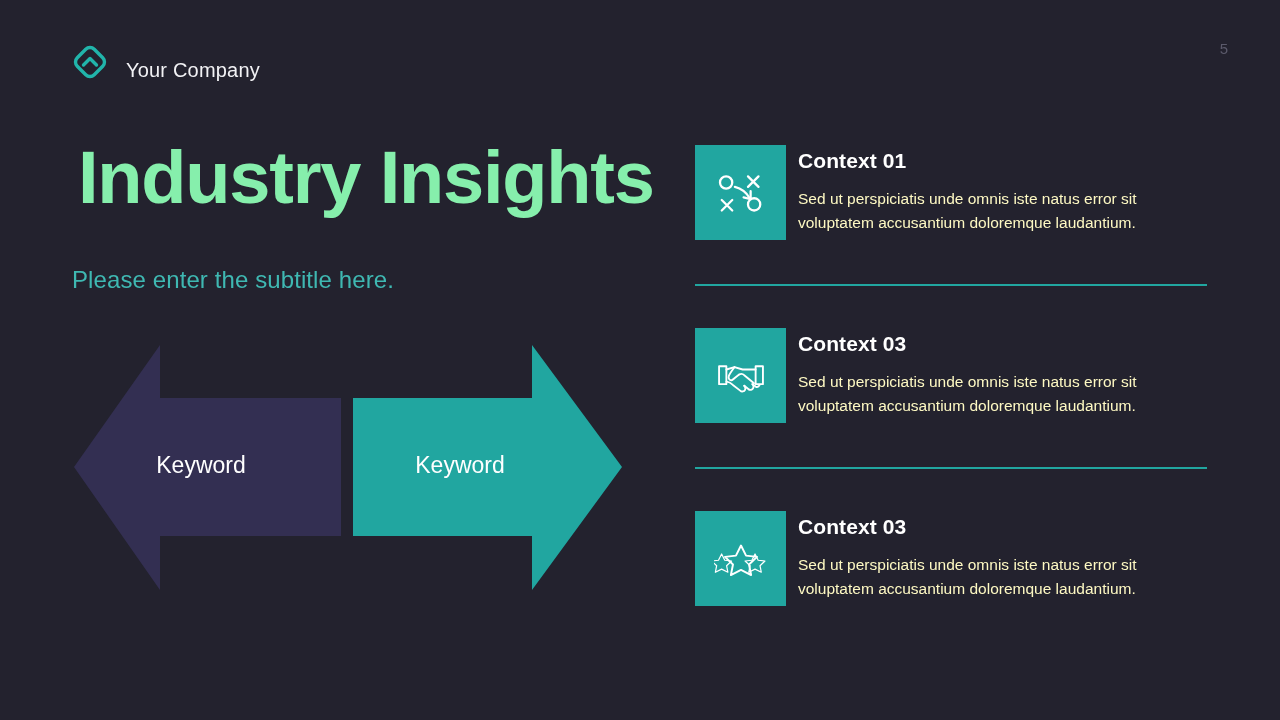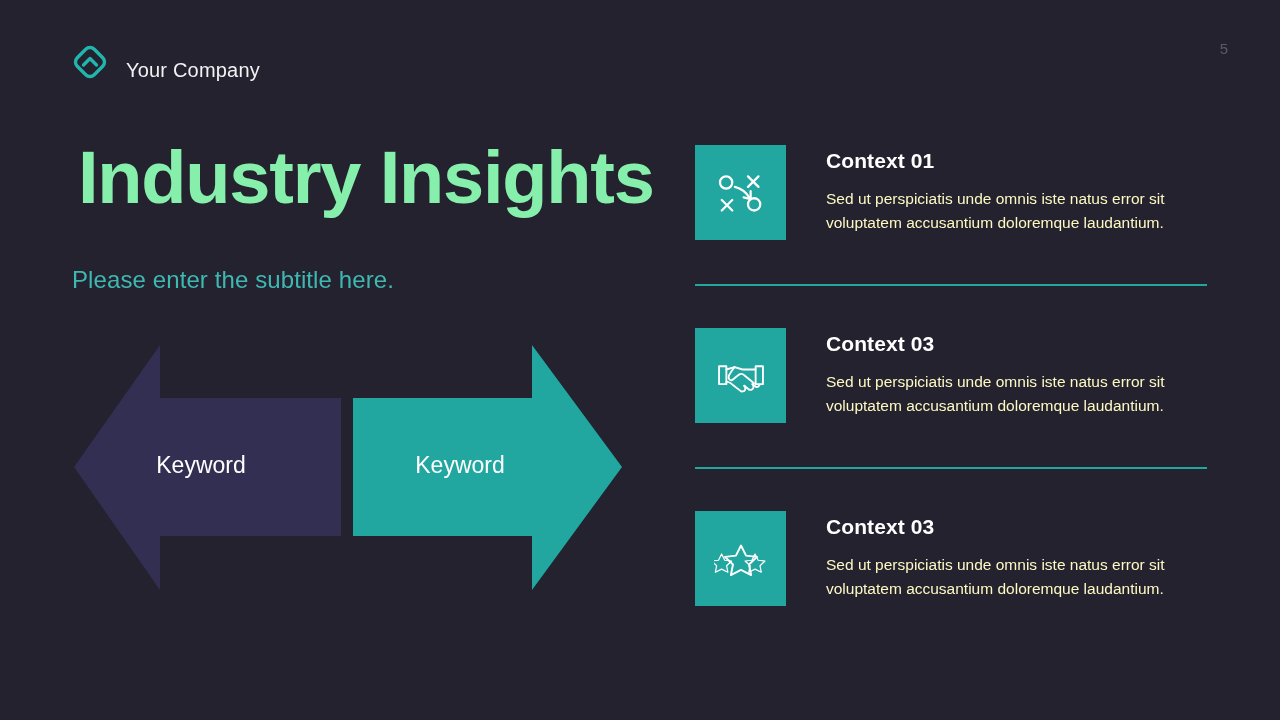--- a/index.html
+++ b/index.html
@@ -32,21 +32,21 @@
   .arrows { position:absolute; left:60px; top:330px; width:580px; height:280px; }
   .arrows svg { display:block; width:580px; height:280px; }
   .kw {
     position:absolute; font-size:23px; color:#ffffff; white-space:nowrap;
   }
   .kw-left  { left:111px; top:452px; width:180px; text-align:center; }
   .kw-right { left:400px; top:452px; width:120px; text-align:center; }
 
   
   .ctx-list { position:absolute; left:695px; top:145px; width:512px; }
-  .ctx-item { position:relative; display:flex; align-items:flex-start; gap:40px; }
+  .ctx-item { position:relative; display:flex; align-items:flex-start; gap:12px; }
   .ctx-icon {
     flex:0 0 auto; width:91px; height:95px; background:#21a6a0;
     display:flex; align-items:center; justify-content:center;
   }
   .ctx-icon svg { display:block; }
   .ctx-body { padding-top:4px; }
   .ctx-title {
     font-size:21px; font-weight:bold; color:#ffffff;
     letter-spacing:.1px; margin-bottom:14px;
   }

